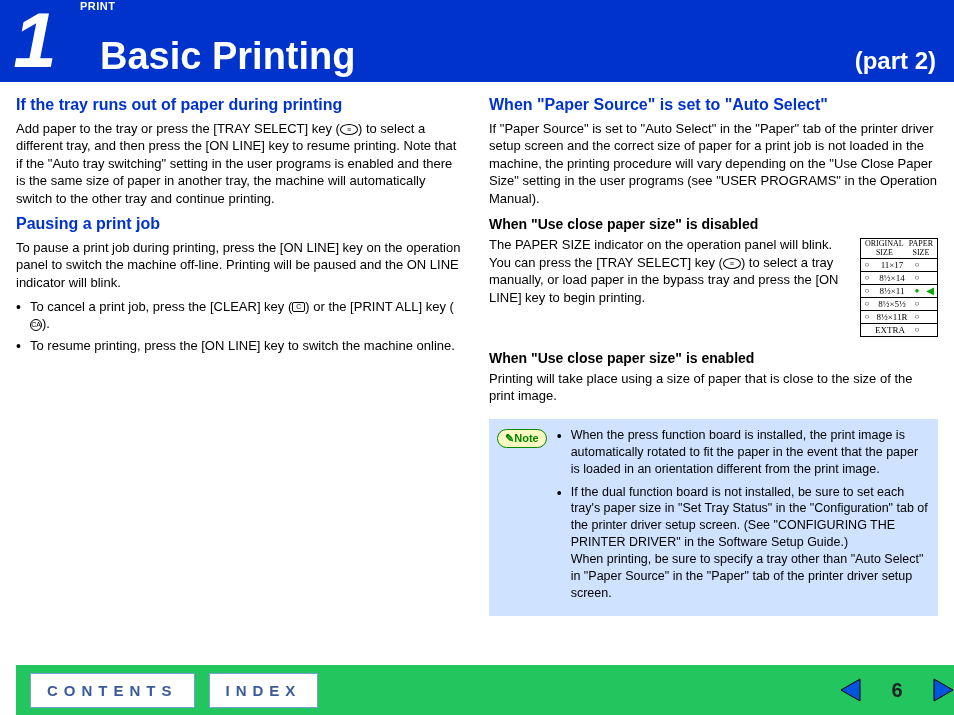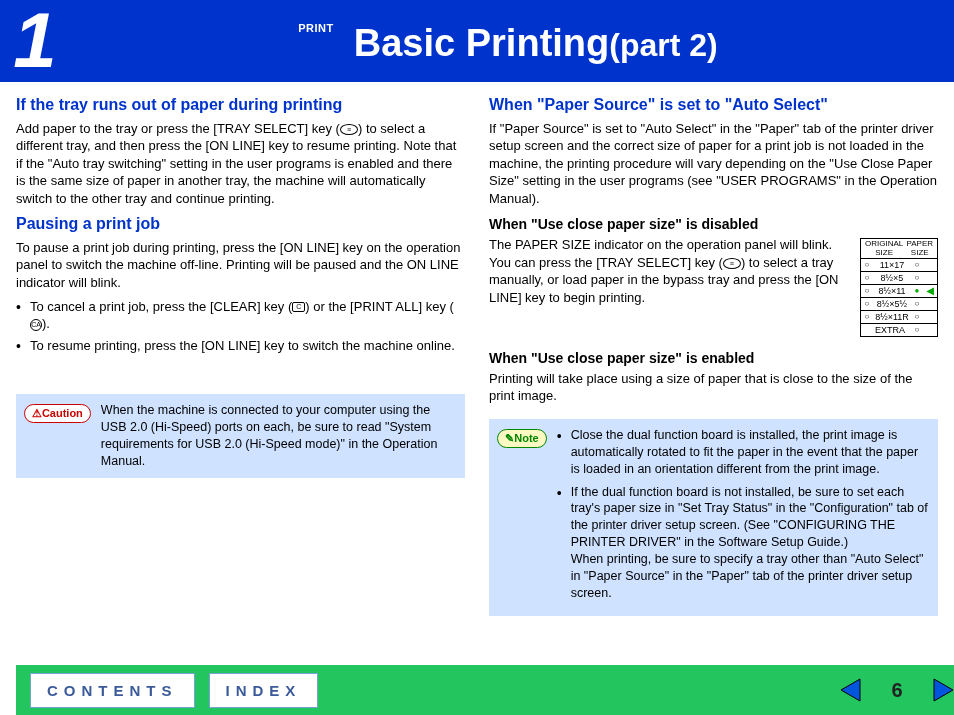--- a/index.html
+++ b/index.html
@@ -2,25 +2,25 @@
 <html><head>
 <meta charset="utf-8">
 <style>
   * { box-sizing: border-box; margin: 0; padding: 0; }
   html, body { width: 954px; height: 715px; font-family: Arial, Helvetica, sans-serif; background: #fff; color: #000; }
   .page { width: 954px; height: 715px; position: relative; }
 
   
   .header { display: flex; background: #0033cc; color: #fff; height: 82px; align-items: stretch; }
   .chapter-num { width: 70px; display:flex; align-items:flex-start; justify-content:center; font-size: 78px; font-weight: bold; font-style: italic; line-height: 80px; padding-top:0; }
-  .header-text { flex:1; padding: 22px 10px 4px 10px; display:flex; flex-direction:row; justify-content:center; }
+  .header-text { flex:1; padding: 0 10px 4px 10px; display:flex; flex-direction:column; justify-content:space-between; }
   .section-label { font-size: 11px; font-weight: bold; letter-spacing: .5px; }
   .title-row { display:flex; align-items:baseline; justify-content:space-between; }
   .title { font-size: 38px; font-weight: bold; margin-left: 20px; }
-  .part { font-size: 32px; font-weight: bold; padding-right: 8px; }
+  .part { font-size: 24px; font-weight: bold; padding-right: 8px; }
 
   
   .body { display:flex; padding: 12px 16px 0 16px; gap: 24px; }
   .col { width: 450px; font-size: 13px; line-height: 1.35; }
   .h-blue { color: #0033cc; font-weight: bold; font-size: 16px; margin-bottom: 4px; }
   .h-black { font-weight: bold; font-size: 14px; margin-top: 8px; margin-bottom: 2px; }
   p { margin-bottom: 6px; }
   ul.bul { list-style: none; padding:0; margin:0 0 6px 0; }
   ul.bul > li { position:relative; padding-left: 14px; margin-bottom:4px; }
   ul.bul > li::before { content:"•"; position:absolute; left:0; top:0; font-size:14px; }
@@ -32,21 +32,21 @@
 
   
   .callout { background:#cfe2ff; padding:8px 8px 8px 8px; display:flex; gap:10px; align-items:flex-start; margin-top:14px; font-size:12.5px; line-height:1.35; }
   .callout .tag { border:1px solid; border-radius:10px; padding:1px 7px; font-size:11px; font-weight:bold; white-space:nowrap; margin-top:2px; }
   .tag-caution { color:#cc0000; border-color:#cc0000; background:#fff; }
   .tag-note { color:#008800; border-color:#008800; background:#fef9c3; }
   .callout ul.bul > li { margin-bottom:6px; }
   .callout .cbody { flex:1; }
 
   
-  .figwrap { float:right; margin: 2px 0 4px 12px; }
+  .figwrap { float:right; margin: 2px 0 4px 12px; font-family: Liberation Serif, serif; }
   .fig { border:1px solid #000; font-size:9px; background:#fff; }
   .fig-head { display:flex; justify-content:space-between; padding:1px 4px; border-bottom:0; }
   .fig-head span { font-size:8px; line-height:1.05; text-align:center; }
   .fig-row { display:flex; align-items:center; border-top:1px solid #000; height:13px; }
   .dot { width:12px; text-align:center; font-size:8px; }
   .dot.on { color:#00aa00; font-weight:bold; }
   .rlabel { flex:1; text-align:center; font-size:9px; white-space:nowrap; padding:0 2px; }
   .arrow-spot { width:14px; text-align:center; }
   .green-arrow { color:#00aa00; font-size:10px; line-height:1; }
   .clearfix::after { content:""; display:block; clear:both; }
@@ -85,24 +85,20 @@
 
     <div class="h-blue gap-top">Pausing a print job</div>
     <p>To pause a print job during printing, press the [ON LINE] key on the operation panel to switch the machine off-line. Printing will be paused and the ON LINE indicator will blink.</p>
     <ul class="bul">
       <li>
         <span>To cancel a print job, press the [CLEAR] key (</span><span class="inline-icon icon-rect">C</span><span>) or the [PRINT ALL] key (</span><span class="inline-icon icon-cir">CA</span><span>).</span>
       </li>
       <li>To resume printing, press the [ON LINE] key to switch the machine online.</li>
     </ul>
 
-    <div class="callout" style="margin-top:40px">
-      <span class="tag tag-caution">⚠<span>Caution</span></span>
-      <div class="cbody">When the machine is connected to your computer using the USB 2.0 (Hi-Speed) ports on each, be sure to read "System requirements for USB 2.0 (Hi-Speed mode)" in the Operation Manual.</div>
-    </div>
   </div>
 
   <div class="col">
     <div class="h-blue">When "Paper Source" is set to "Auto Select"</div>
     <p>If "Paper Source" is set to "Auto Select" in the "Paper" tab of the printer driver setup screen and the correct size of paper for a print job is not loaded in the machine, the printing procedure will vary depending on the "Use Close Paper Size" setting in the user programs (see "USER PROGRAMS" in the Operation Manual).</p>
 
     <div class="h-black">When "Use close paper size" is disabled</div>
     <div class="clearfix">
       <div class="figwrap">
         <div class="fig">
@@ -113,21 +109,21 @@
 SIZE</span>
           </div>
           <div class="fig-row">
                 <span class="dot">○</span>
                 <span class="rlabel">11×17</span>
                 <span class="dot">○</span>
                 <span class="arrow-spot"></span>
               </div>
           <div class="fig-row">
                 <span class="dot">○</span>
-                <span class="rlabel">8½×5</span>
+                <span class="rlabel">8½×14</span>
                 <span class="dot">○</span>
                 <span class="arrow-spot"></span>
               </div>
           <div class="fig-row">
                 <span class="dot">○</span>
                 <span class="rlabel">8½×11</span>
                 <span class="dot on">●</span>
                 <span class="arrow-spot"><span class="green-arrow">◀</span></span>
               </div>
           <div class="fig-row">
@@ -155,21 +151,21 @@
       </p>
     </div>
 
     <div class="h-black">When "Use close paper size" is enabled</div>
     <p>Printing will take place using a size of paper that is close to the size of the print image.</p>
 
     <div class="callout">
       <span class="tag tag-note">✎<span>Note</span></span>
       <div class="cbody">
         <ul class="bul">
-          <li>Close the dual function board is installed, the print image is automatically rotated to fit the paper in the event that the paper is loaded in an orientation different from the print image.</li>
+          <li>When the press function board is installed, the print image is automatically rotated to fit the paper in the event that the paper is loaded in an orientation different from the print image.</li>
           <li>
             <span>If the dual function board is not installed, be sure to set each tray's paper size in "Set Tray Status" in the "Configuration" tab of the printer driver setup screen. (See "CONFIGURING THE PRINTER DRIVER" in the Software Setup Guide.)</span><br>
             <span>When printing, be sure to specify a tray other than "Auto Select" in "Paper Source" in the "Paper" tab of the printer driver setup screen.</span>
           </li>
         </ul>
       </div>
     </div>
   </div>
 
 </div>

